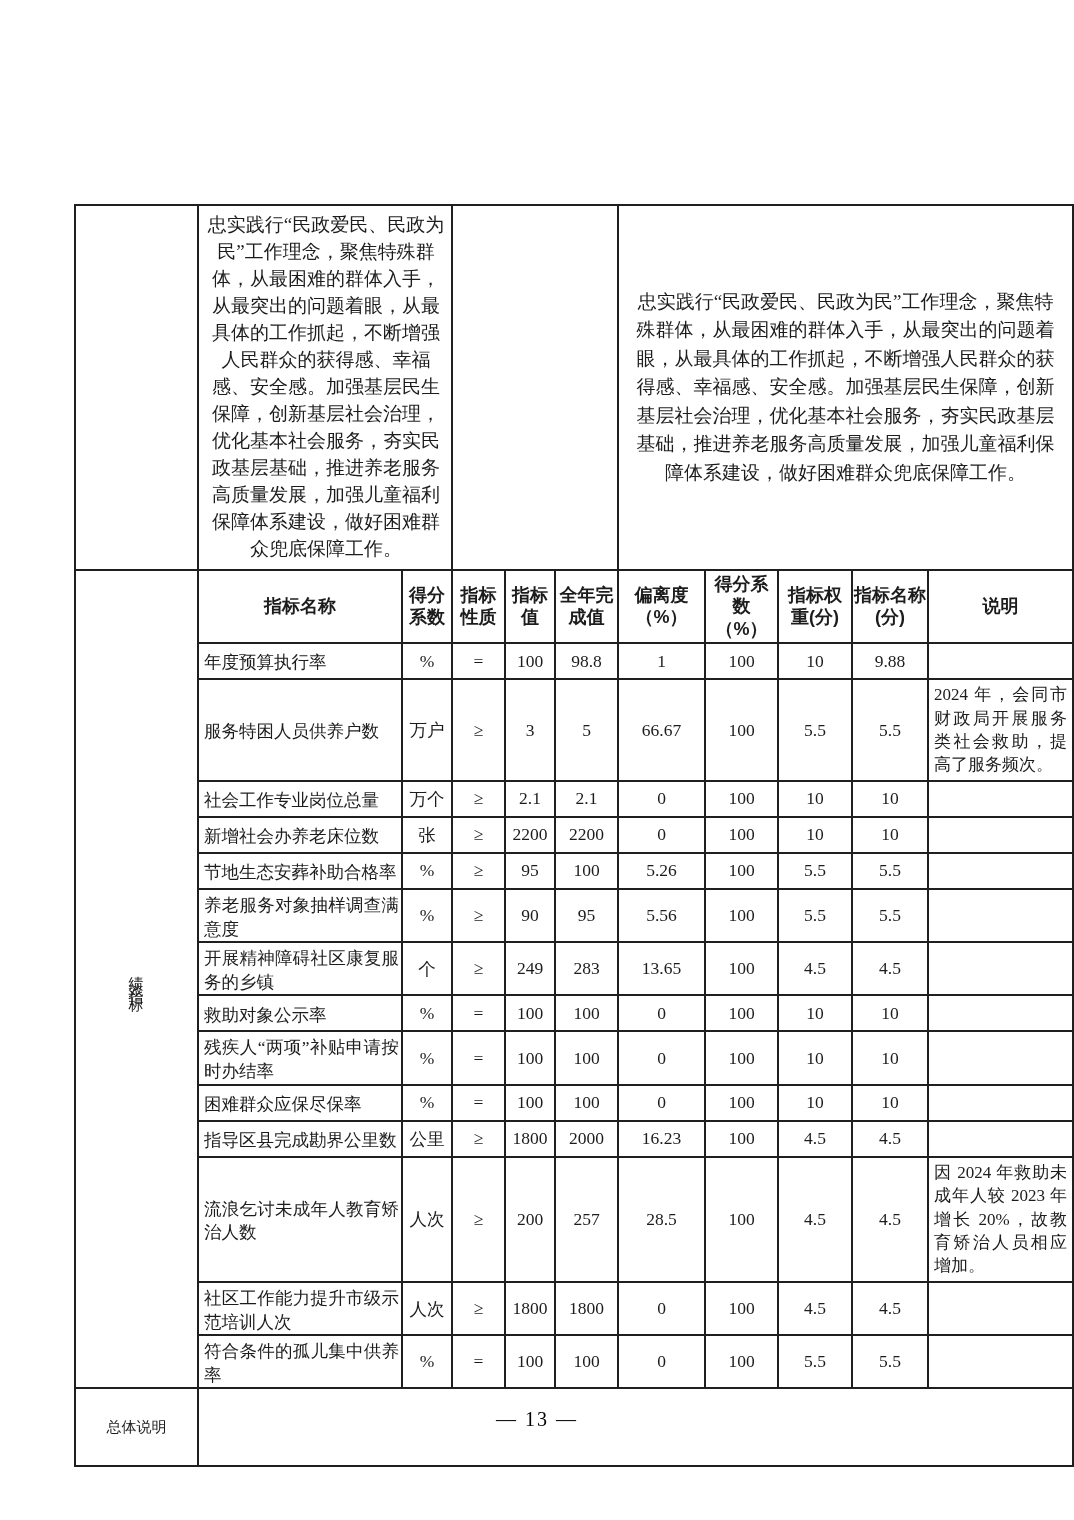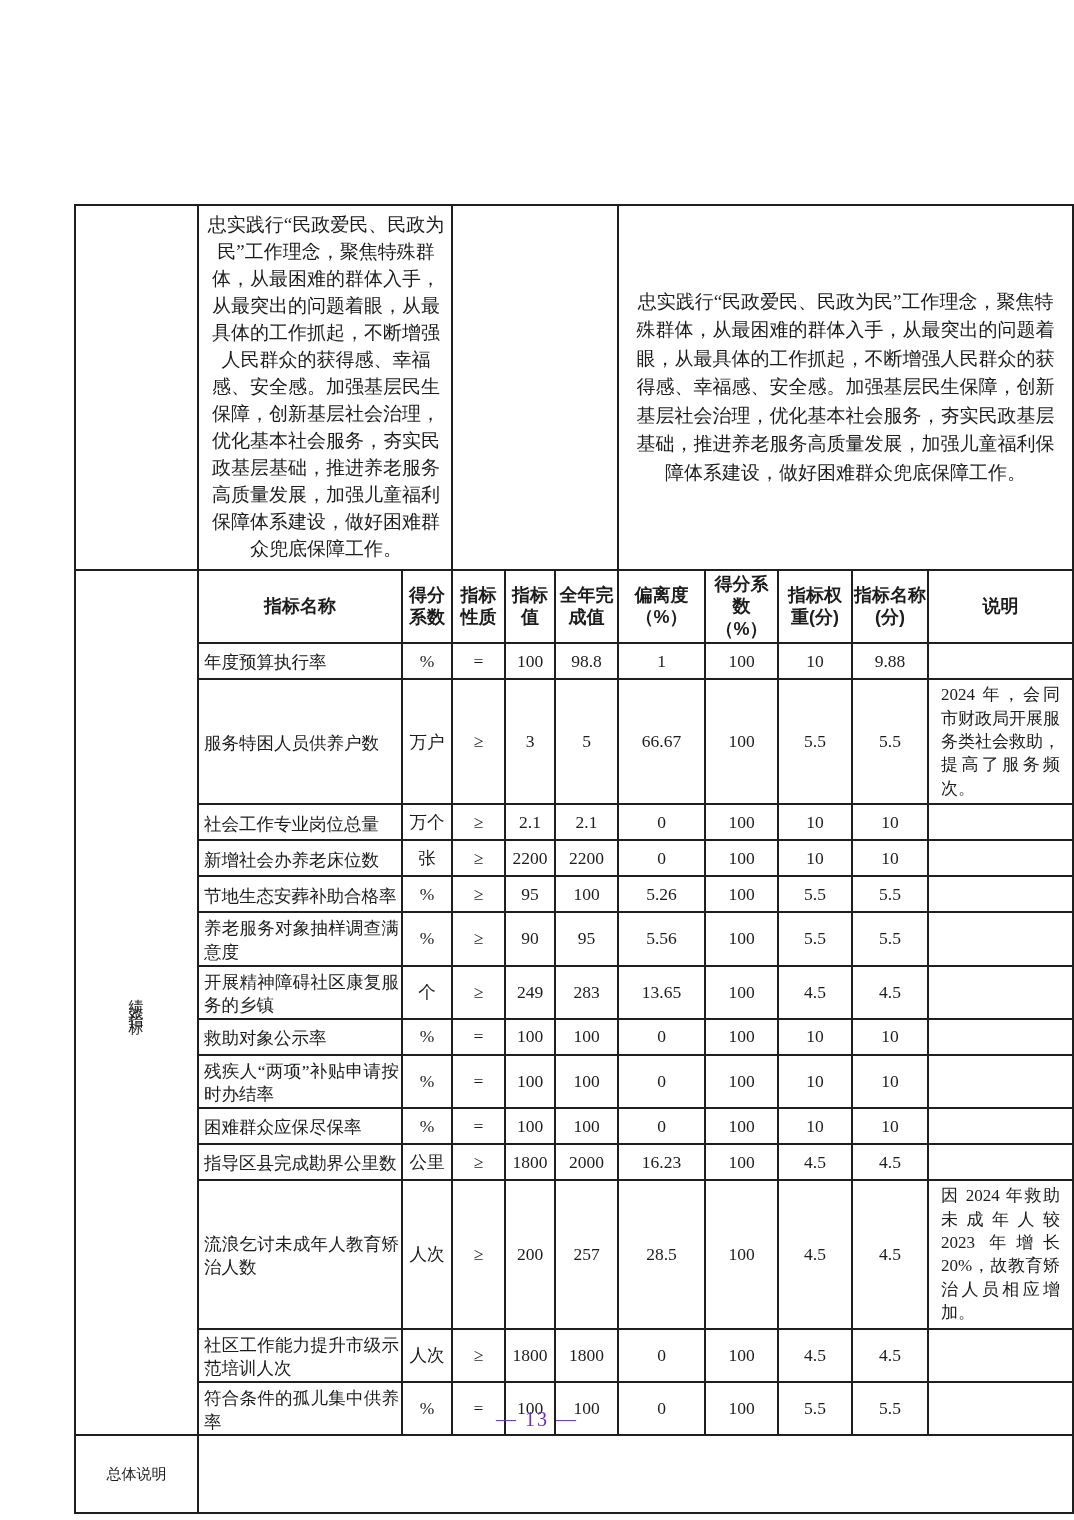--- a/index.html
+++ b/index.html
@@ -69,35 +69,35 @@
   table.report td.c-target, table.report td.c-actual,
   table.report td.c-deviation, table.report td.c-coefficient,
   table.report td.c-weight, table.report td.c-score {
     font-size: 17.5px;
     padding: 3px 1px;
   }
   table.report td.c-note {
     text-align: justify;
     font-size: 17px;
     line-height: 1.38;
-    padding: 3px 12px;
+    padding: 3px 5px;
   }
   tr[data-row-index="1"] td { height: 96px; }
   tr[data-row-index="11"] td { height: 108px; }
   
   tr.overall td { height: 78px; }
   
   .page-footer {
     position: absolute;
     left: 0; top: 1408px;
     width: 100%;
     text-align: center;
     font-size: 20px;
     letter-spacing: 2px;
-    color: #6d28d9;
+    color: #000000;
     font-family: "Liberation Serif", "DejaVu Serif", serif;
   }
 </style>
 </head>
 <body>
 
 <div class="sheet">
   <table class="report">
     <colgroup>
       <col style="width:123px">

